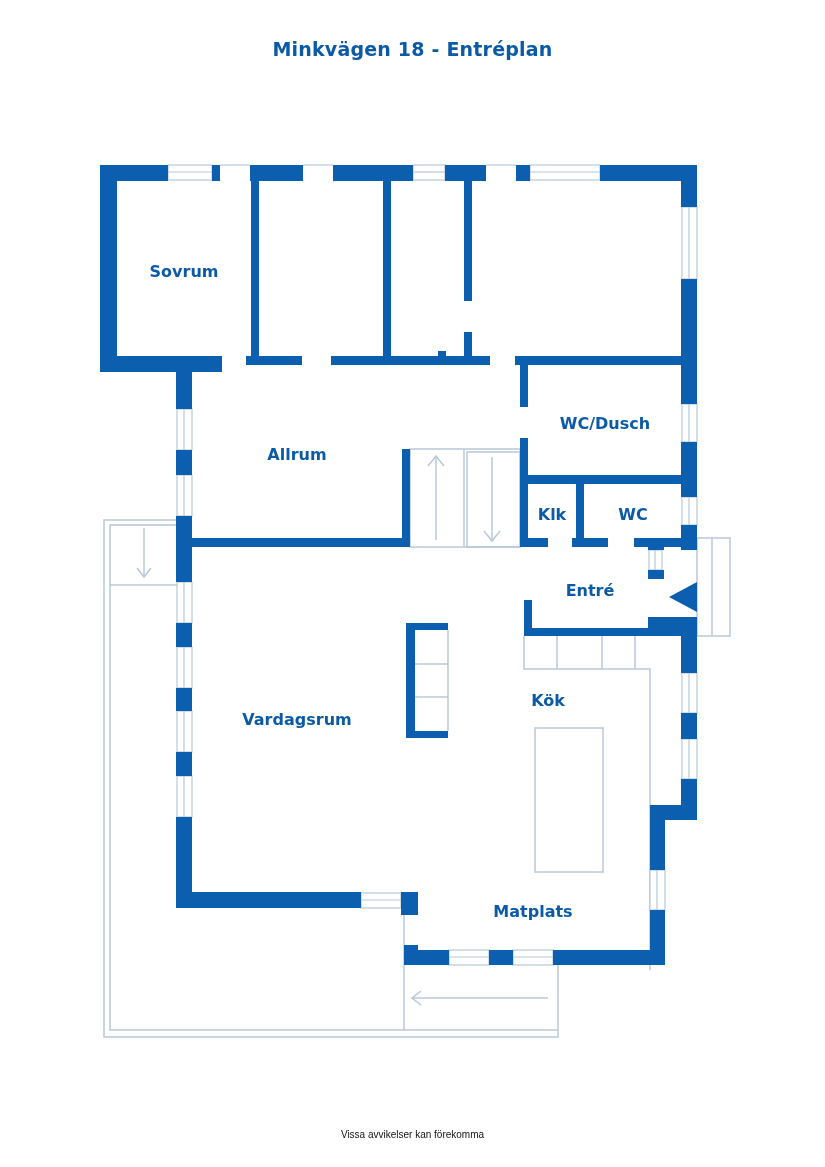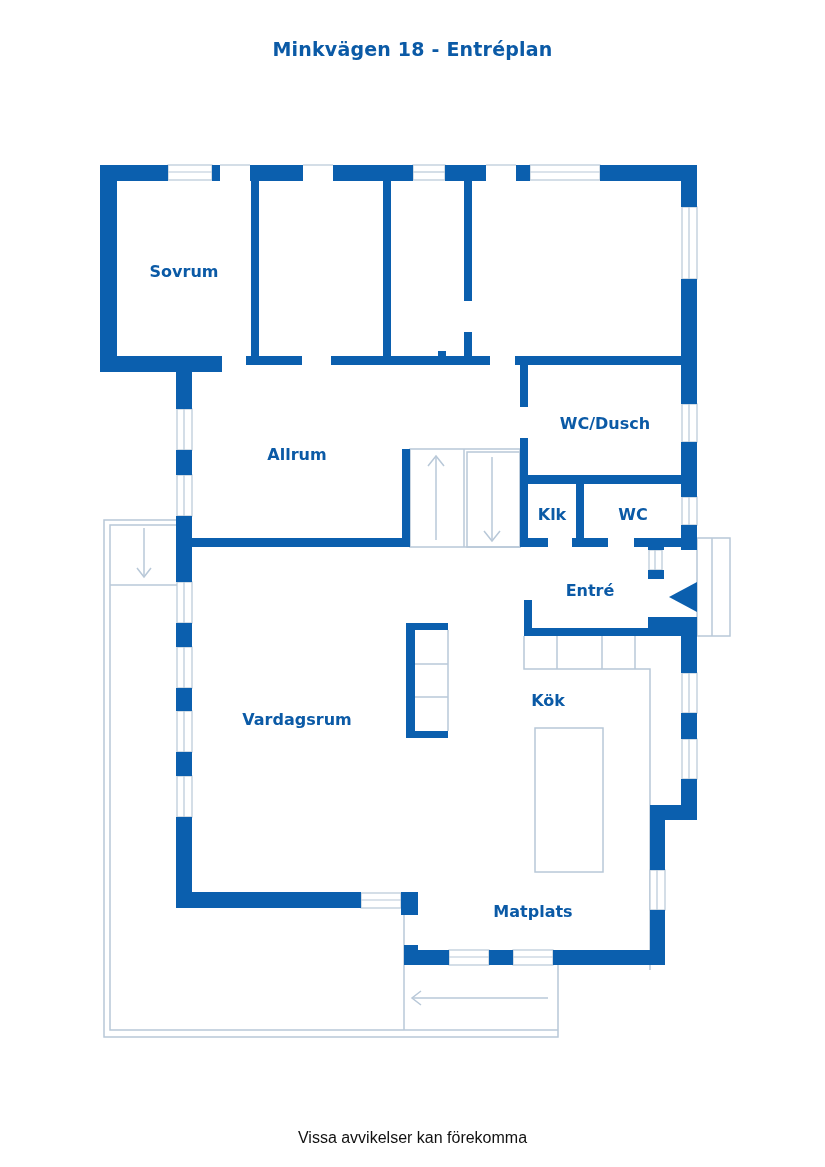--- a/index.html
+++ b/index.html
@@ -4,21 +4,21 @@
 <style>
   html, body { margin: 0; padding: 0; background: #ffffff; }
   body { width: 825px; height: 1167px; position: relative; overflow: hidden; }
   .title {
     position: absolute; left: 0; top: 38px; width: 825px; text-align: center;
     font-family: "DejaVu Sans", sans-serif; font-weight: bold; font-size: 19px;
     color: #0b5aa6; letter-spacing: 0.2px;
   }
   .footer {
     position: absolute; left: 0; top: 1129px; width: 825px; text-align: center;
-    font-family: "Liberation Sans", sans-serif; font-size: 16px; color: #111111;
+    font-family: "Liberation Sans", sans-serif; font-size: 10px; color: #111111;
   }
   svg.plan { position: absolute; left: 0; top: 0; }
   .room-label {
     font-family: "DejaVu Sans", sans-serif; font-weight: bold; font-size: 16px;
   }
 </style>
 </head>
 <body>
 
 <div class="title">Minkvägen 18 - Entréplan</div>

